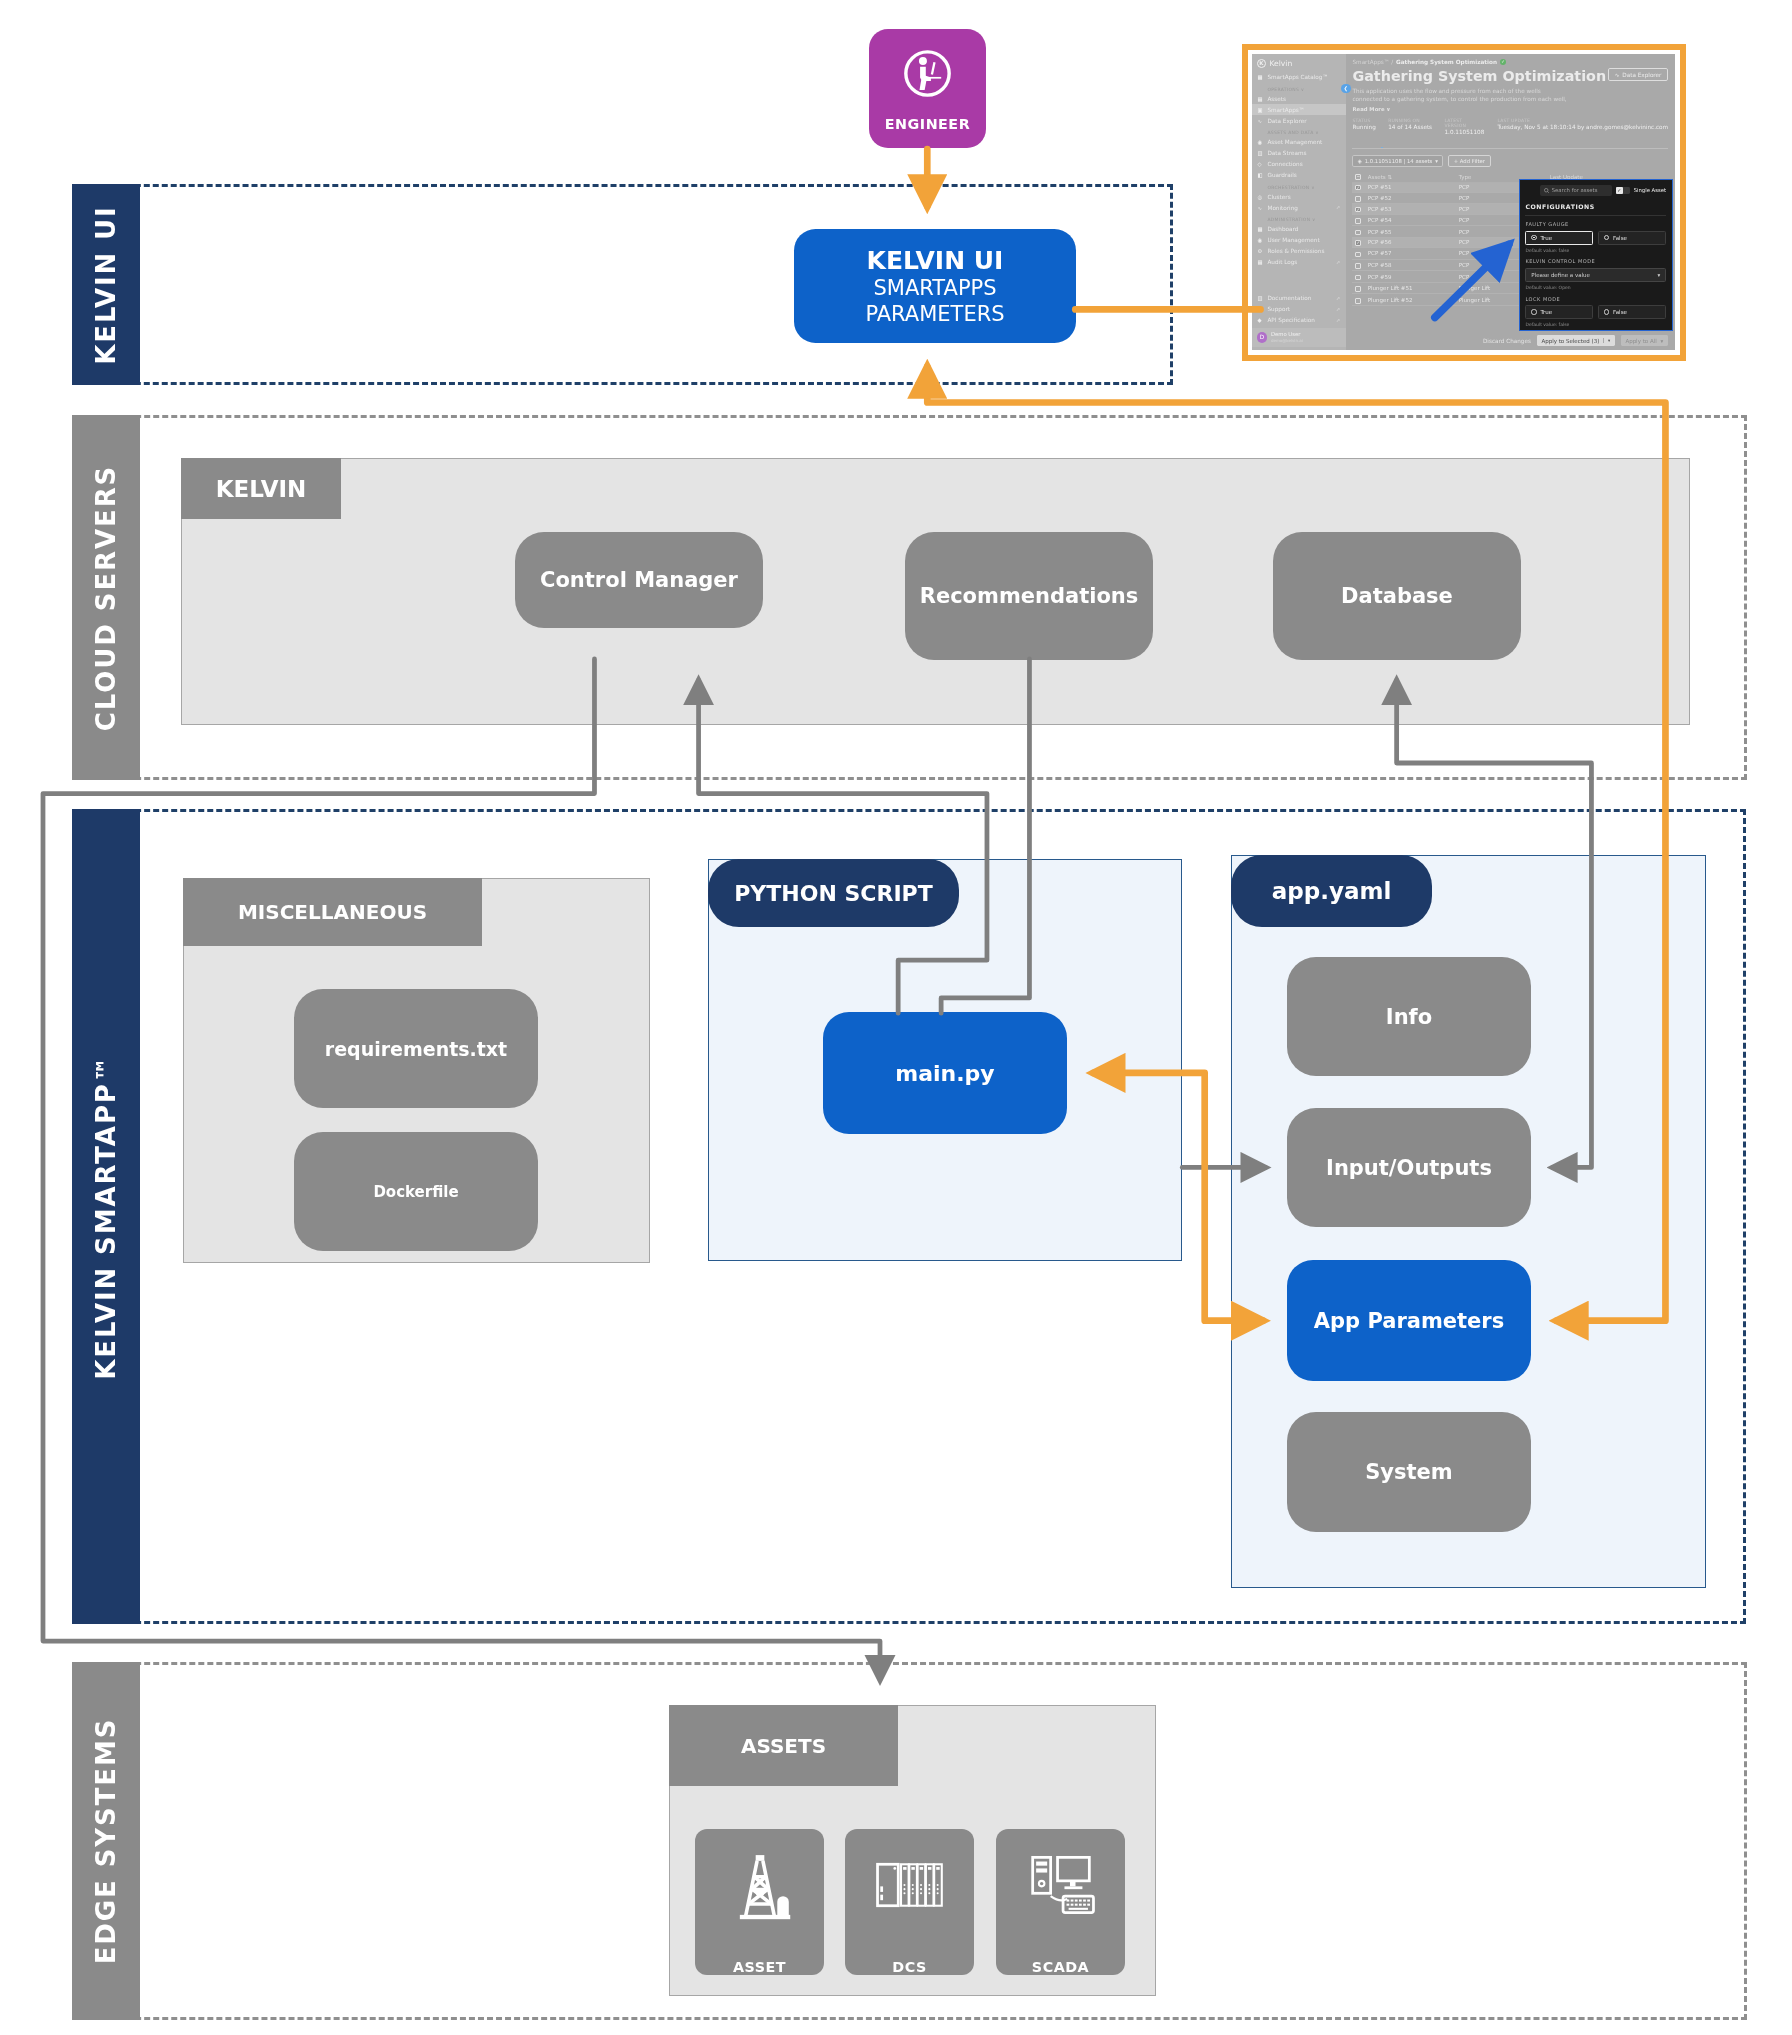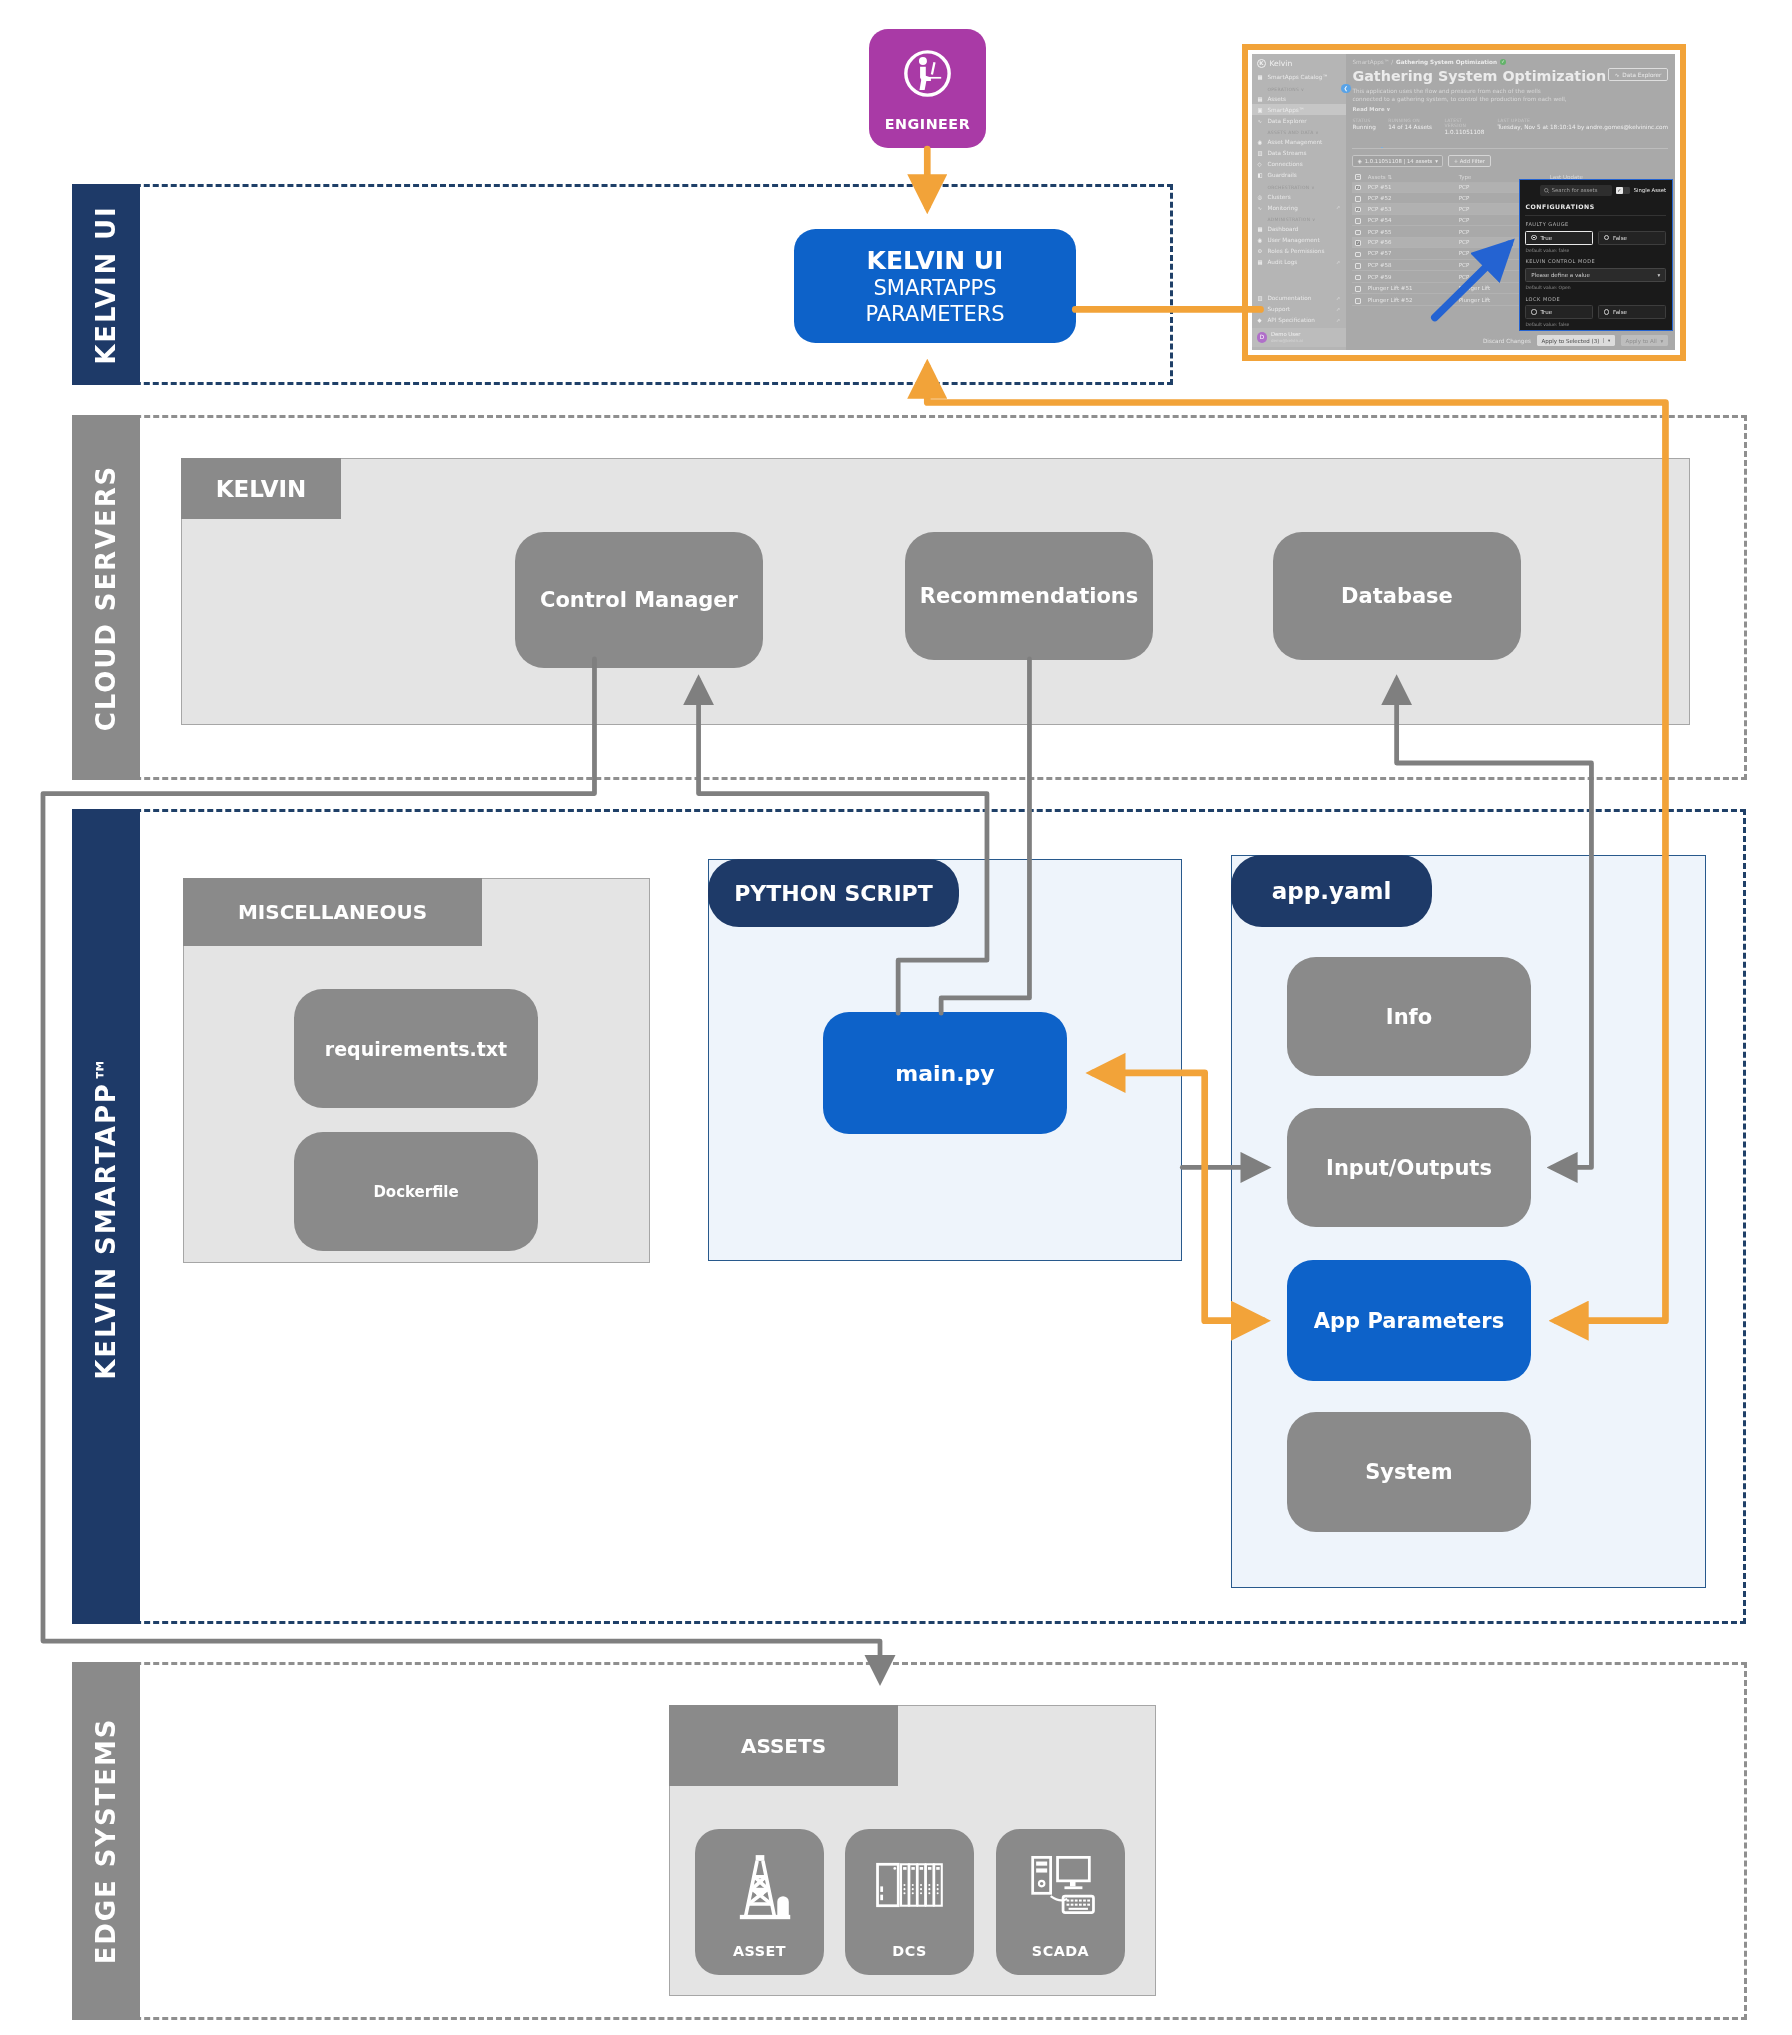--- a/index.html
+++ b/index.html
@@ -30,22 +30,22 @@
 
   .engineer{position:absolute;left:869px;top:29px;width:117px;height:119px;border-radius:19px;
     background:#a93aa6;display:flex;flex-direction:column;align-items:center;justify-content:center;gap:12px;}
   .engineer .lbl{color:#fff;font-weight:bold;font-size:14.3px;letter-spacing:0.5px;}
 
   .kelvinui{position:absolute;left:794px;top:229px;width:282px;height:114px;border-radius:21.5px;
     background:#0d62c9;display:flex;flex-direction:column;align-items:center;justify-content:center;color:#fff;}
   .kelvinui .l1{font-size:25px;font-weight:bold;line-height:29px;}
   .kelvinui .l2{font-size:21px;line-height:26px;}
 
-  .asset-tile{position:absolute;width:129px;height:146px;background:#8a8a8a;border-radius:24px;
-    display:flex;flex-direction:column;align-items:center;justify-content:flex-end;padding-bottom:16px;gap:6.7px;}
+  .asset-tile{position:absolute;width:129px;height:146px;background:#8a8a8a;border-radius:12px;
+    display:flex;flex-direction:column;align-items:center;justify-content:flex-end;padding-bottom:0;gap:6.7px;}
   .asset-tile .tl{color:#fff;font-weight:bold;font-size:14.3px;letter-spacing:0.5px;}
   .asset-tile svg{position:absolute;top:18px;left:50%;transform:translateX(-50%);}
 
   svg.overlay{position:absolute;left:0;top:0;z-index:40;pointer-events:none;}
 
   
   .shot{position:absolute;left:1242px;top:44px;width:444px;height:317px;background:#fff;
     border:6.7px solid #f2a339;z-index:5;}
   .win{position:absolute;left:3.8px;top:3.8px;width:423px;height:296px;background:#a9a9a9;display:flex;font-family:"DejaVu Sans","Liberation Sans",sans-serif;}
   .sb{width:94px;background:#b5b5b5;display:flex;flex-direction:column;padding:2.9px 0;position:relative;flex:none;}
@@ -152,21 +152,21 @@
   <div class="kelvinui">
     <span class="l1">KELVIN UI</span>
     <span class="l2">SMARTAPPS</span>
     <span class="l2">PARAMETERS</span>
   </div>
 
   <div class="lightbox" style="left:181px;top:458px;width:1509px;height:267px;"></div>
   <div class="tabhead gray" style="left:181px;top:458px;width:160px;height:61px;font-size:23px;">
       <span>KELVIN</span>
     </div>
-  <div class="pill gray" style="left:515px;top:532px;width:248px;height:136px;font-size:21px;">
+  <div class="pill gray" style="left:515px;top:532px;width:248px;height:96px;font-size:21px;">
       <span>Control Manager</span>
     </div>
   <div class="pill gray" style="left:905px;top:532px;width:248px;height:128px;font-size:21px;">
       <span>Recommendations</span>
     </div>
   <div class="pill gray" style="left:1273px;top:532px;width:248px;height:128px;font-size:21px;">
       <span>Database</span>
     </div>
 
   <div class="lightbox" style="left:183px;top:878px;width:467px;height:385px;"></div>

